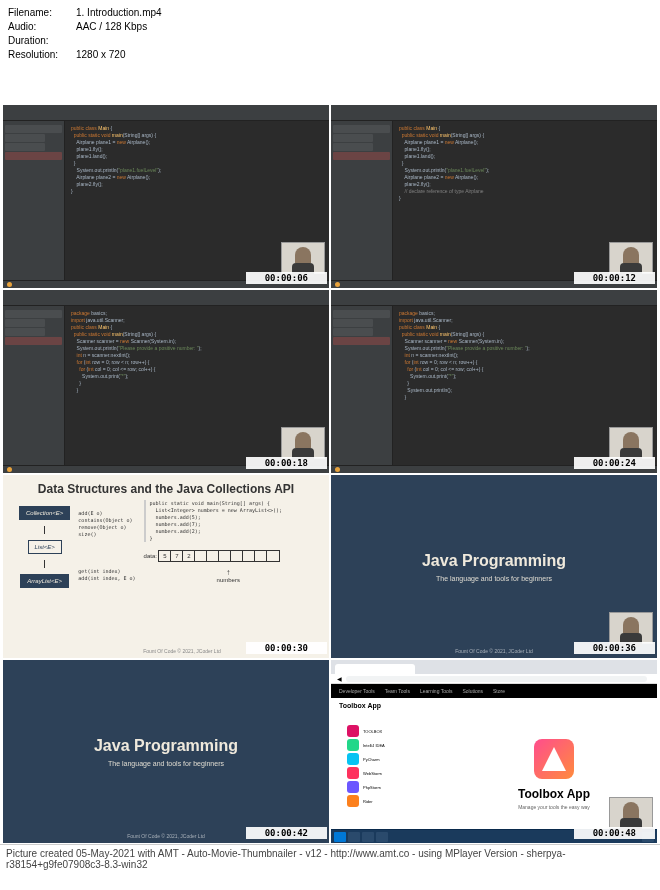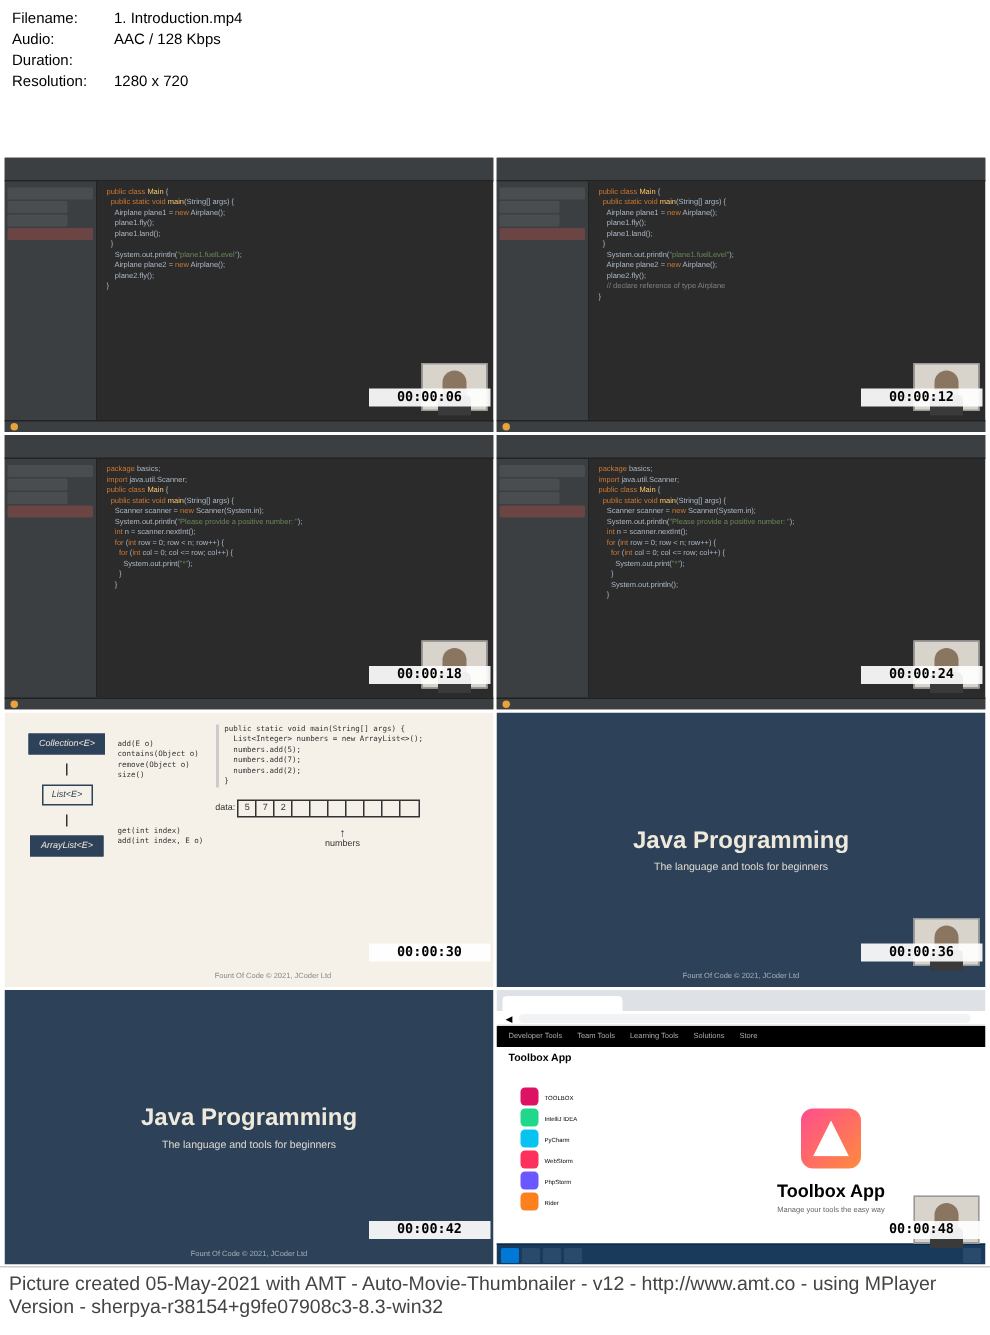--- a/index.html
+++ b/index.html
@@ -25,21 +25,21 @@
 .code-line{white-space:pre;overflow:hidden}
 .kw{color:#cc7832}
 .str{color:#6a8759}
 .cls{color:#ffc66d}
 .cmt{color:#808080}
 .ide-bot{height:8px;background:#3c3f41;border-top:1px solid #222;display:flex;align-items:center;padding:0 4px}
 .ide-bot-dot{width:5px;height:5px;border-radius:50%;background:#e8a33d;margin-right:3px}
 .pip{position:absolute;bottom:14px;right:4px;width:44px;height:32px;background:#d8d4cc;border:1px solid #999}
 .pip-person{width:16px;height:16px;background:#8a7560;border-radius:50% 50% 0 0;margin:4px auto 0}
 .pip-body{width:22px;height:14px;background:#3a3a3a;margin:0 auto;border-radius:4px 4px 0 0}
-.ts{position:absolute;bottom:17px;right:2px;background:rgba(255,255,255,0.92);color:#000;font-size:9px;padding:1px 19px;font-family:monospace;font-weight:bold}
+.ts{position:absolute;bottom:4px;right:2px;background:rgba(255,255,255,0.92);color:#000;font-size:9px;padding:1px 19px;font-family:monospace;font-weight:bold}
 .slide-blue{width:100%;height:100%;background:#2d4158;display:flex;flex-direction:column;align-items:center;justify-content:center;color:#efe9dc;font-family:Georgia,serif}
 .slide-title{font-size:16px;font-weight:bold;margin-bottom:5px;text-align:center}
 .slide-sub{font-size:7px;opacity:.9}
 .slide-foot{position:absolute;bottom:4px;width:100%;text-align:center;font-size:5px;color:#a8b0b9}
 .slide-white{width:100%;height:100%;background:#f5f1e8;padding:8px 16px;font-family:Georgia,serif;color:#333}
 .sw-title{font-size:12px;font-weight:bold;text-align:center;margin-bottom:4px;line-height:13px}
 .sw-body{display:flex;gap:8px;font-size:5px}
 .sw-col{display:flex;flex-direction:column;gap:6px;align-items:center;padding-top:6px}
 .sw-box{border:1px solid #2d4158;background:#2d4158;color:#efe9dc;padding:3px 6px;font-style:italic;font-size:6px;text-align:center}
 .sw-box.outline{background:transparent;color:#2d4158}
@@ -61,21 +61,21 @@
 .br-tool{display:flex;align-items:center;gap:4px;margin:2px 0}
 .br-icon{width:12px;height:12px;border-radius:3px}
 .br-tool-txt{font-size:4px;line-height:5px}
 .br-right{flex:1;text-align:center;padding-top:16px}
 .br-logo{width:40px;height:40px;margin:0 auto 8px;background:linear-gradient(135deg,#ff4d8d,#ff8b3d);border-radius:8px;position:relative}
 .br-logo::after{content:"";position:absolute;inset:8px;background:#fff;clip-path:polygon(50% 0,100% 100%,0 100%)}
 .br-title{font-size:12px;font-weight:bold;margin-bottom:3px}
 .br-sub{font-size:5px;color:#666}
 .taskbar{height:14px;background:#1a3a5c;border-top:1px solid #0a2a4c;display:flex;align-items:center;padding:0 3px;gap:2px}
 .tb-item{width:12px;height:10px;background:#2a4a6c;border-radius:1px}
-.footer{padding:3px 6px;font-size:13px;color:#444;border-top:1px solid #ccc}
+.footer{padding:3px 6px;font-size:10px;color:#444;border-top:1px solid #ccc}
 </style>
 </head>
 <body>
 
 <div class="header">
   <div class="meta">
     <div class="meta-row">
         <div class="meta-label">Filename:</div>
         <div class="meta-val">1. Introduction.mp4</div>
       </div>
@@ -241,20 +241,21 @@
       </div>
     <div class="pip">
         <div class="pip-person"></div>
         <div class="pip-body"></div>
       </div>
     <div class="ts">00:00:24</div>
   </div>
 
   <div class="thumb">
     <div class="slide-white">
+      <div class="sw-title">Data Structures and the Java Collections API</div>
       <div class="sw-body">
         <div class="sw-col">
           <div class="sw-box">Collection&lt;E&gt;</div>
           <div style="height:8px;width:1px;background:#333"></div>
           <div class="sw-box outline">List&lt;E&gt;</div>
           <div style="height:8px;width:1px;background:#333"></div>
           <div class="sw-box">ArrayList&lt;E&gt;</div>
         </div>
         <div class="sw-col" style="align-items:flex-start;padding-top:10px">
           <div class="sw-methods" style="white-space:pre">add(E o)

